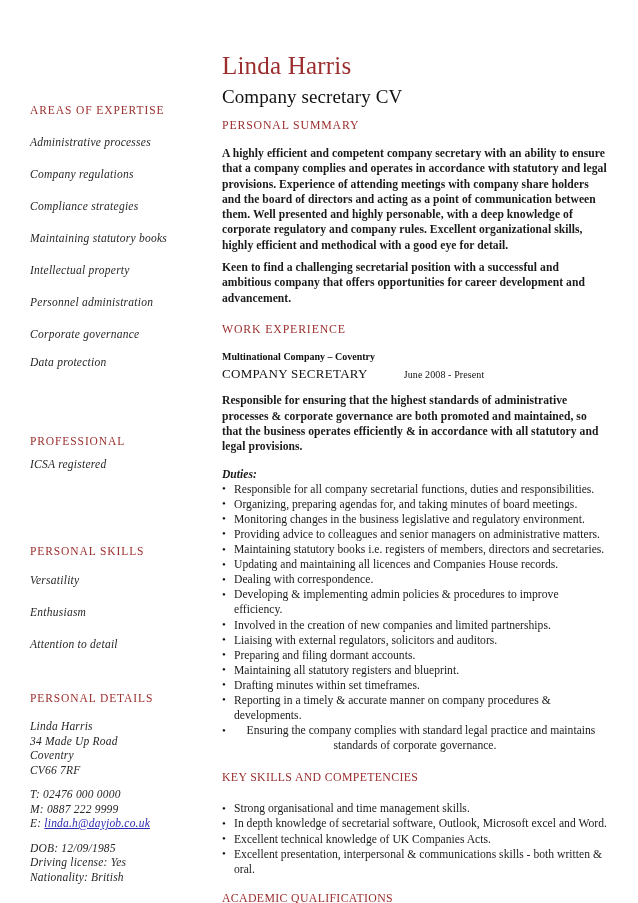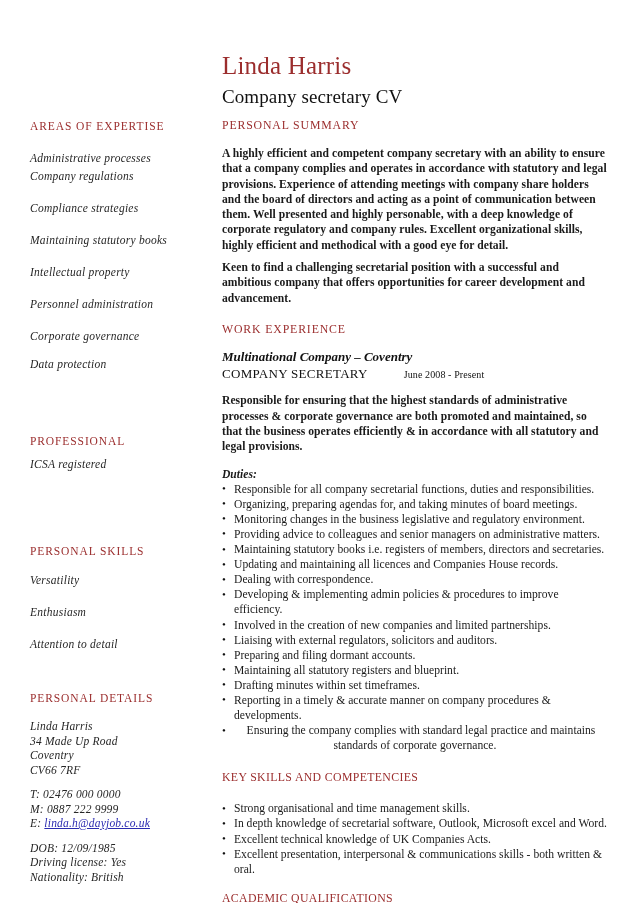--- a/index.html
+++ b/index.html
@@ -90,22 +90,21 @@
     margin: 0;
     font-size: 11.6px;
     line-height: 15.3px;
     color: #1a1a1a;
     text-align: left;
     letter-spacing: 0.05px;
     font-weight: bold;
   }
   .job-title {
     font-weight: bold;
-    font-style: italic;
-    font-size: 13px;
+    font-size: 10px;
     line-height: 14.5px;
     color: #111;
   }
   .job-role {
     font-size: 13px;
     line-height: 16px;
     color: #111;
     letter-spacing: 0.3px;
   }
   .job-dates {
@@ -153,24 +152,24 @@
   }
   .gap-lbl { display: inline-block; }
 </style>
 </head>
 <body>
 
 <div class="page">
 
   <div class="sidebar">
 
-    <div class="side-block" style="top:119px;">
+    <div class="side-block" style="top:103px;">
       <div class="side-heading">AREAS OF EXPERTISE</div>
       <div style="height:18px"></div>
-      <div class="side-item" style="margin-bottom:4px">Administrative processes</div>
+      <div class="side-item" style="margin-bottom:18px">Administrative processes</div>
       <div class="side-item" style="margin-bottom:18px">Company regulations</div>
       <div class="side-item" style="margin-bottom:18px">Compliance strategies</div>
       <div class="side-item" style="margin-bottom:18px">Maintaining statutory books</div>
       <div class="side-item" style="margin-bottom:18px">Intellectual property</div>
       <div class="side-item" style="margin-bottom:18px">Personnel administration</div>
       <div class="side-item" style="margin-bottom:14px">Corporate governance</div>
       <div class="side-item">Data protection</div>
     </div>
 
     <div class="side-block" style="top:434px;">

